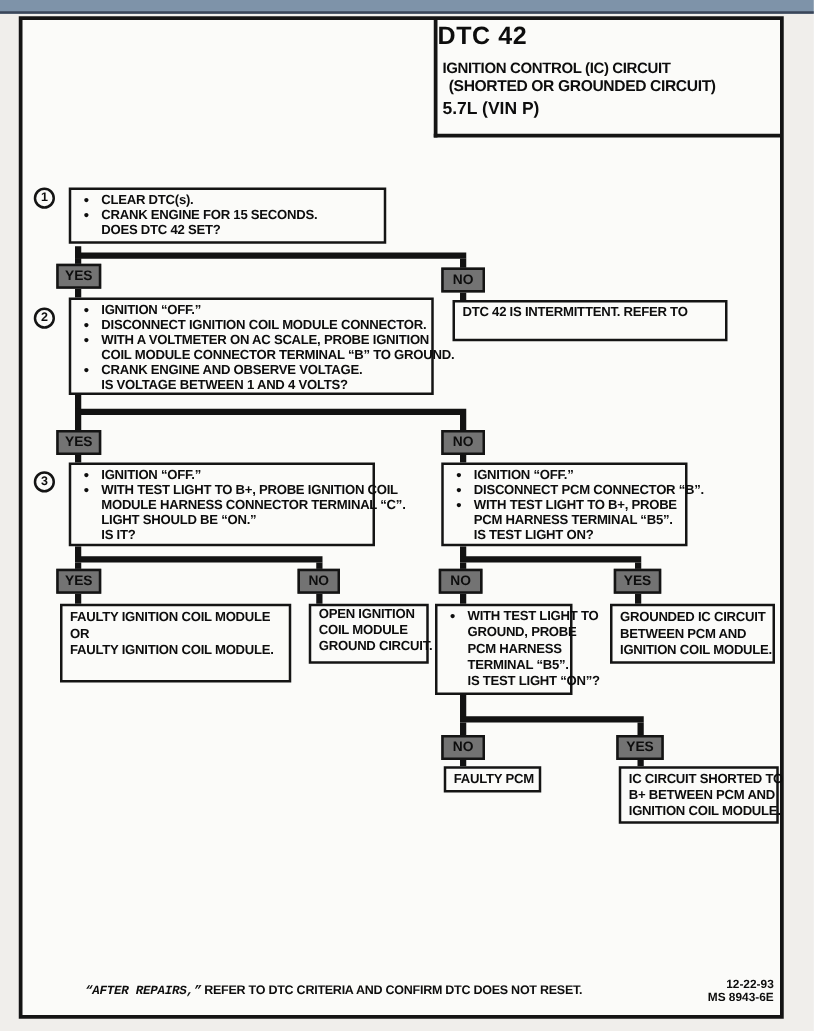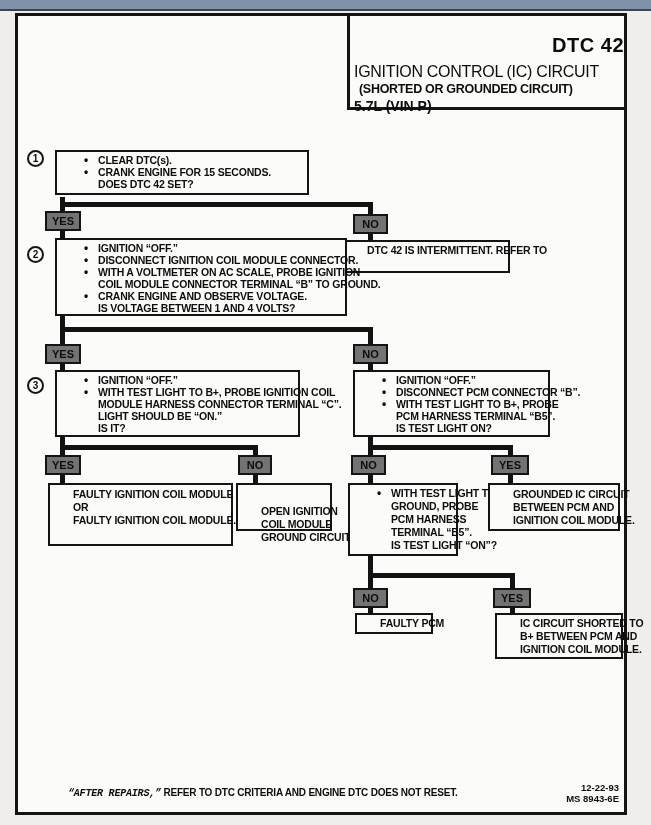--- a/index.html
+++ b/index.html
@@ -12,30 +12,30 @@
   .topbar{position:absolute;left:0;top:0;width:651px;height:9px;border-bottom:2px solid #3a4558;}
   .page{
     position:absolute;left:15px;top:13px;width:606px;height:796px;
     border:3px solid #141414;background:#fbfbf9;
   }
   .titleblock{
     position:absolute;right:0;top:0;width:274px;height:91px;
     border-left:3px solid #141414;border-bottom:3px solid #141414;
     background:#fbfbf9;color:#0d0d0d;
   }
-  .dtc-title{font-weight:bold;font-size:20px;text-align:right;margin-top:18px;letter-spacing:.5px;}
-  .sub1{font-weight:normal;font-size:16px;margin:6px 0 0 4px;letter-spacing:-.3px;}
+  .dtc-title{font-weight:bold;font-size:20px;text-align:left;margin-top:2px;letter-spacing:.5px;}
+  .sub1{font-weight:bold;font-size:12px;margin:6px 0 0 4px;letter-spacing:-.3px;}
   .sub2{font-weight:bold;font-size:12.5px;margin:1px 0 0 9px;letter-spacing:-.3px;}
   .sub3{font-weight:bold;font-size:14px;margin:2px 0 0 4px;}
   .box{
     position:absolute;border:2px solid #141414;background:#fbfbf9;color:#0d0d0d;
     font-weight:bold;font-size:10.5px;box-sizing:border-box;padding:2px 4px;
     letter-spacing:-.2px;
   }
-  .box .ln{position:relative;line-height:12px;padding-left:20px;white-space:nowrap;margin-left:17px;}
+  .box .ln{position:relative;line-height:12px;padding-left:20px;white-space:nowrap;}
   .box .ln.b::before{content:"•";position:absolute;left:6px;top:0;font-size:12px;}
   .box.plain .ln{padding-left:2px;line-height:13px;}
   .box.lh13 .ln{line-height:13px;}
   .yn{
     position:absolute;width:36px;height:20px;border:2px solid #141414;background:#737373;
     color:#0d0d0d;font-weight:bold;font-size:11px;text-align:center;line-height:16px;
     box-sizing:border-box;
   }
   .circ{
     position:absolute;width:17px;height:17px;border:2px solid #141414;border-radius:50%;
@@ -105,21 +105,21 @@
 
   <div class="box" style="left:37px;top:134px;width:254px;height:45px;">
     <div class="ln b">CLEAR DTC(s).</div>
     <div class="ln b">CRANK ENGINE FOR 15 SECONDS.</div>
     <div class="ln">DOES DTC 42 SET?</div>
   </div>
 
   <div class="yn" style="left:27px;top:195px;">YES</div>
   <div class="yn" style="left:335px;top:198px;width:35px;">NO</div>
 
-  <div class="box plain" style="left:324px;top:224px;width:168px;height:33px;">
+  <div class="box plain" style="left:344px;top:224px;width:220px;height:33px;">
     <div class="ln">DTC 42 IS INTERMITTENT.  REFER TO</div>
   </div>
 
   <div class="box" style="left:37px;top:222px;width:292px;height:78px;">
     <div class="ln b">IGNITION “OFF.”</div>
     <div class="ln b">DISCONNECT IGNITION COIL MODULE CONNECTOR.</div>
     <div class="ln b">WITH A VOLTMETER ON AC SCALE, PROBE IGNITION</div>
     <div class="ln">COIL MODULE CONNECTOR TERMINAL “B” TO GROUND.</div>
     <div class="ln b">CRANK ENGINE AND OBSERVE VOLTAGE.</div>
     <div class="ln">IS VOLTAGE BETWEEN 1 AND 4 VOLTS?</div>
@@ -148,21 +148,21 @@
   <div class="yn" style="left:220px;top:439px;width:34px;">NO</div>
   <div class="yn" style="left:333px;top:439px;width:35px;">NO</div>
   <div class="yn" style="left:473px;top:439px;width:38px;">YES</div>
 
   <div class="box plain lh13" style="left:30px;top:467px;width:185px;height:63px;padding-top:3px;">
     <div class="ln">FAULTY IGNITION COIL MODULE</div>
     <div class="ln">OR</div>
     <div class="ln">FAULTY IGNITION COIL MODULE.</div>
   </div>
 
-  <div class="box plain lh13" style="left:218px;top:467px;width:96px;height:48px;padding-top:20px;">
+  <div class="box plain lh13" style="left:229px;top:467px;width:96px;height:48px;padding-top:0;">
     <div class="ln">OPEN IGNITION</div>
     <div class="ln">COIL MODULE</div>
     <div class="ln">GROUND CIRCUIT.</div>
   </div>
 
   <div class="box lh13" style="left:330px;top:467px;width:110px;height:73px;">
     <div class="ln b">WITH TEST LIGHT TO</div>
     <div class="ln">GROUND, PROBE</div>
     <div class="ln">PCM HARNESS</div>
     <div class="ln">TERMINAL “B5”.</div>
@@ -181,20 +181,20 @@
   <div class="box plain" style="left:337px;top:597px;width:78px;height:21px;">
     <div class="ln">FAULTY PCM</div>
   </div>
 
   <div class="box plain lh13" style="left:477px;top:597px;width:128px;height:46px;">
     <div class="ln">IC CIRCUIT SHORTED TO</div>
     <div class="ln">B+ BETWEEN PCM AND</div>
     <div class="ln">IGNITION COIL MODULE.</div>
   </div>
 
-  <div class="footer-note"><span class="it">“AFTER REPAIRS,”</span><span> REFER TO DTC CRITERIA AND ENGINE DTC DOES NOT RESET.</span></div>
+  <div class="footer-note"><span class="it">“AFTER REPAIRS,”</span><span> REFER TO DTC CRITERIA AND CONFIRM DTC DOES NOT RESET.</span></div>
 
   <div class="rev">
     <div>12-22-93</div>
     <div>MS  8943-6E</div>
   </div>
 
 </div>
 
 </body></html>

